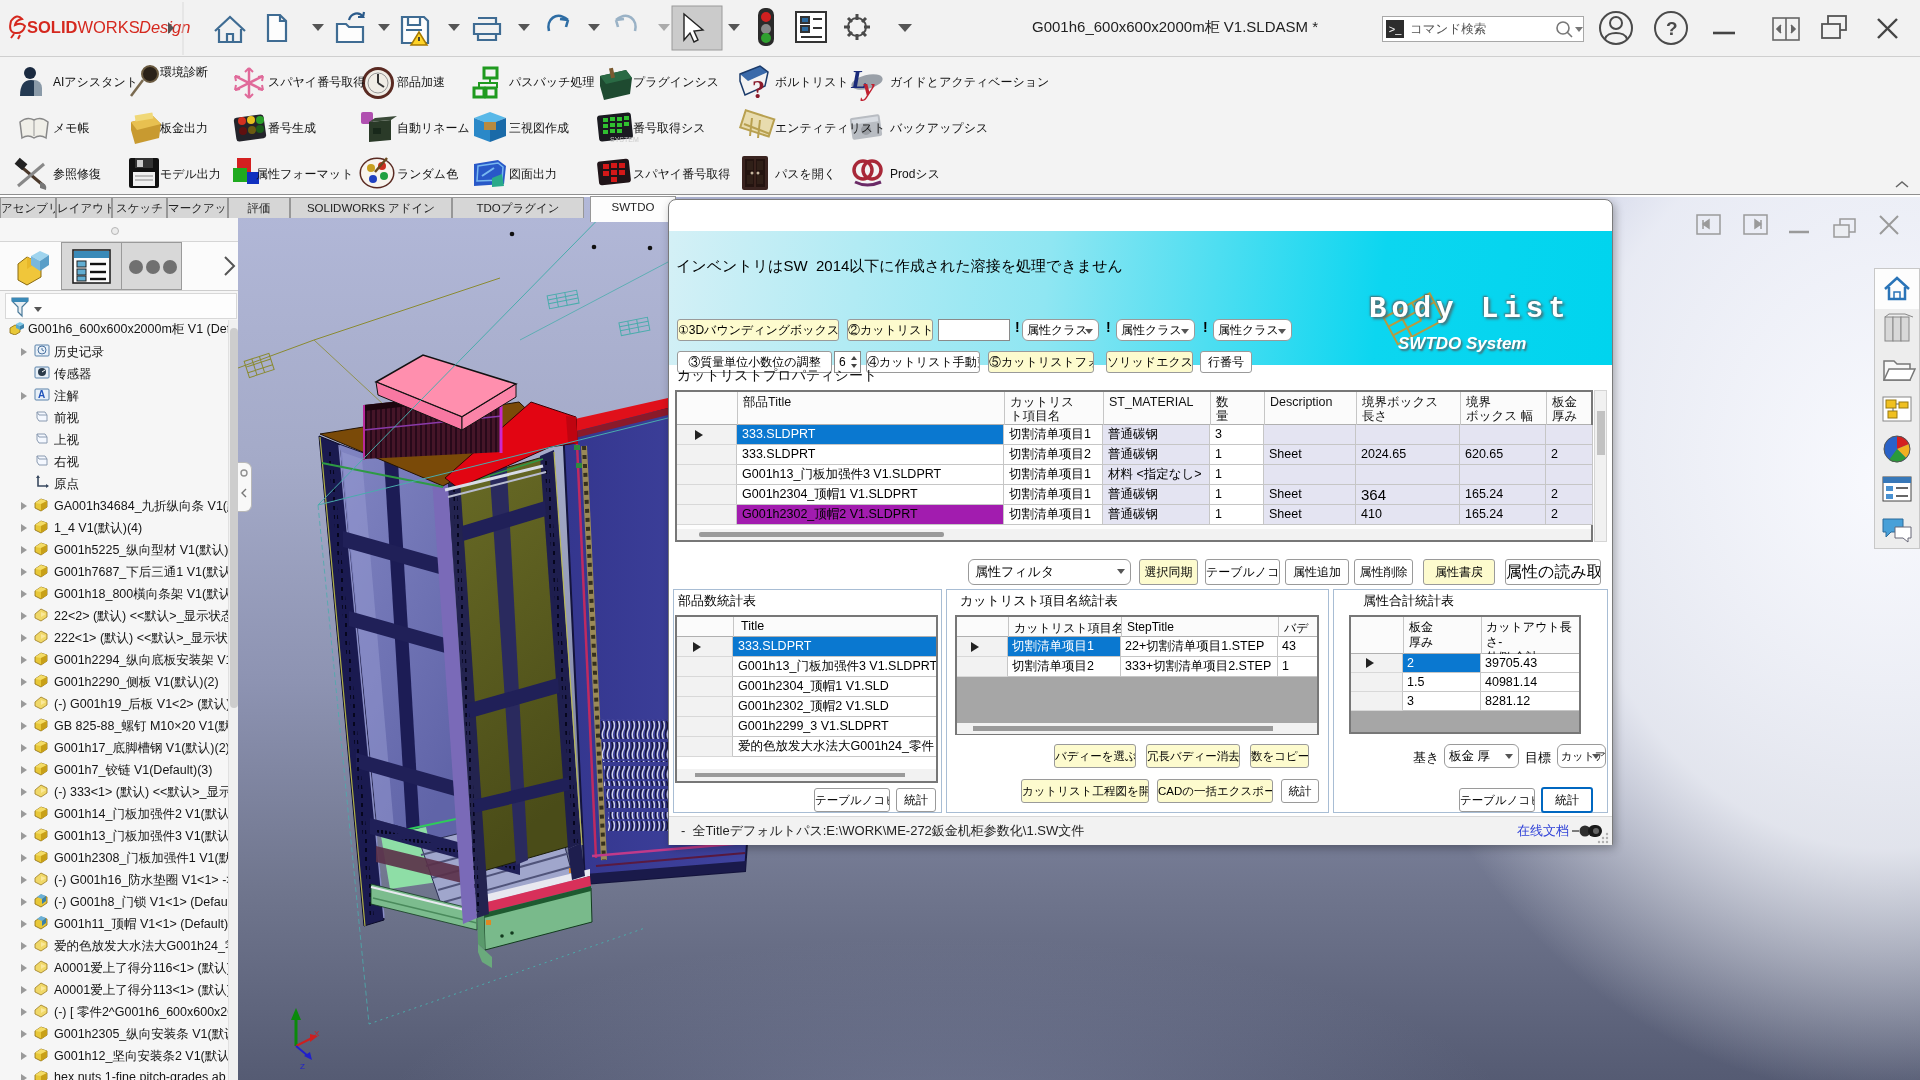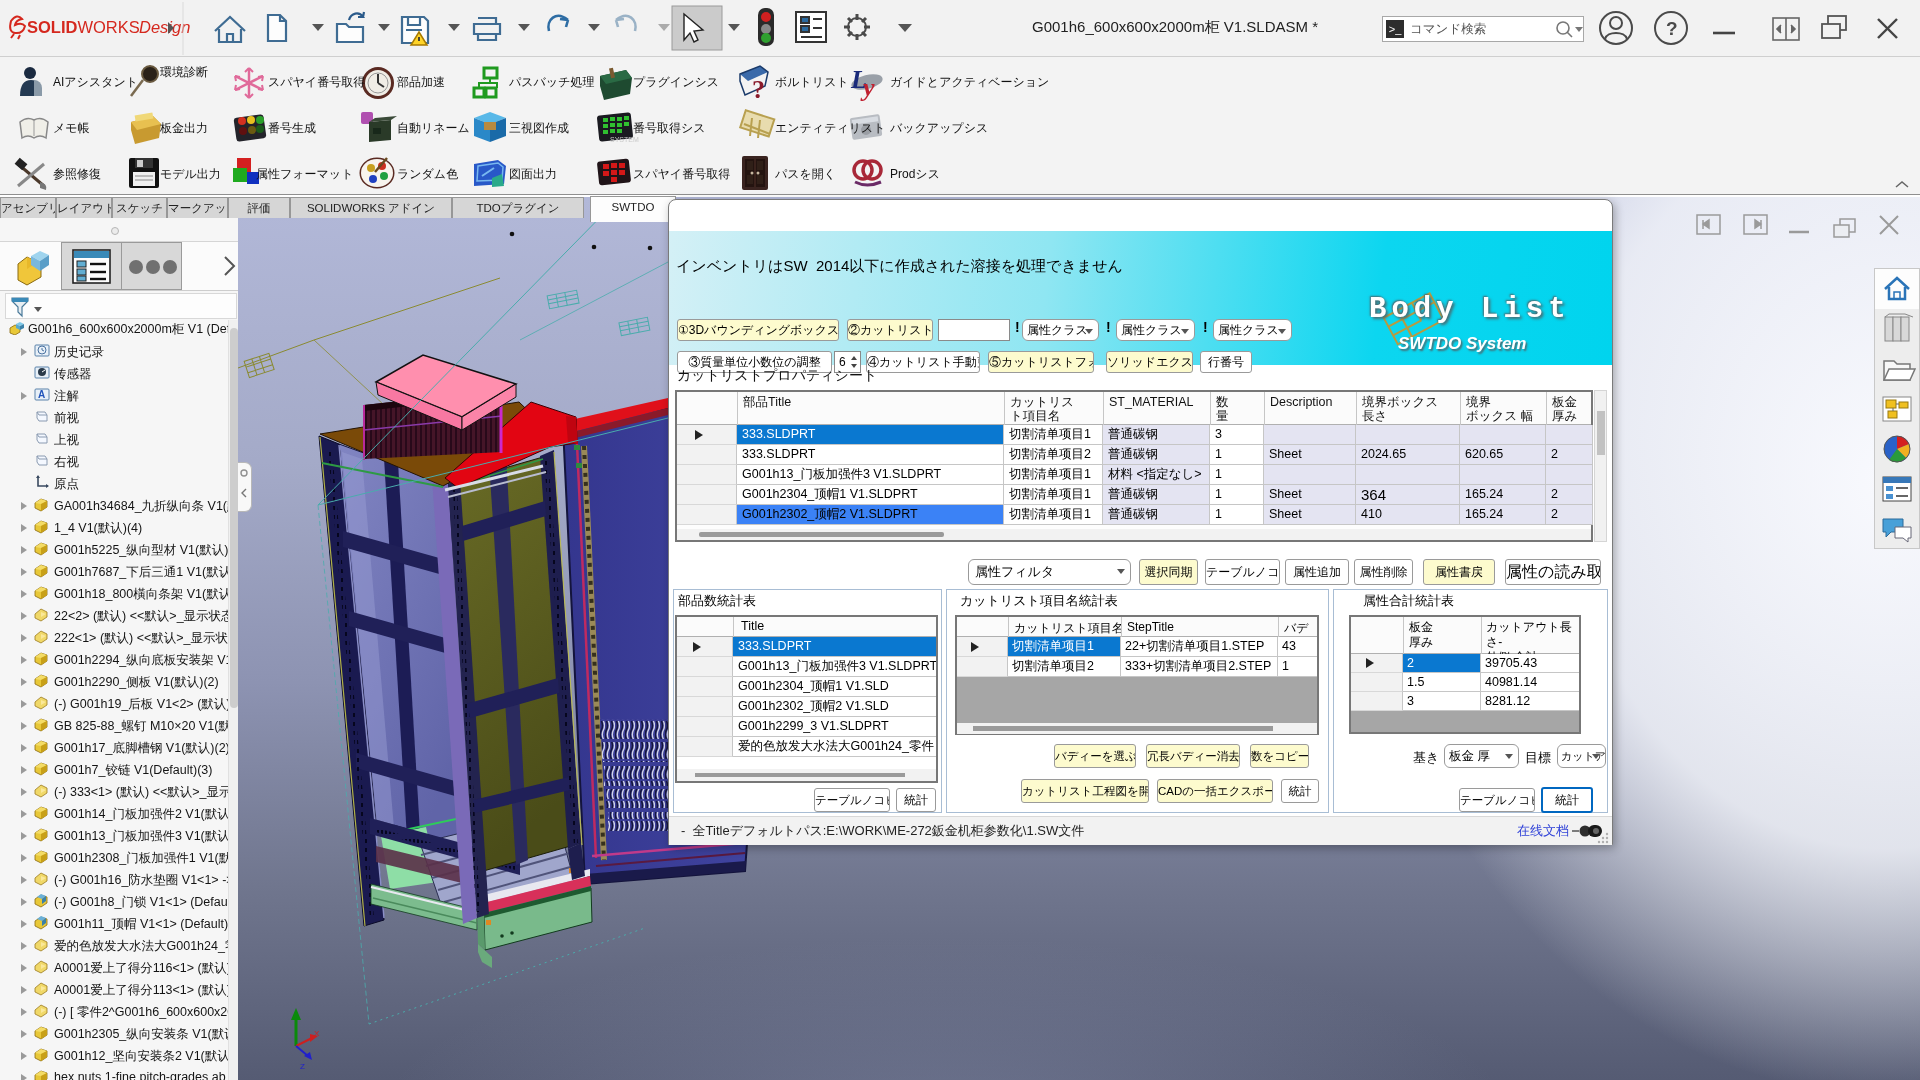--- a/index.html
+++ b/index.html
@@ -896,21 +896,21 @@
         <div class="abs" style="left:0;top:93px;width:60px;height:20px;background:#f2f2f2;border-right:1px solid #c6c6c6;border-bottom:1px solid #d8d8d8"></div>
         <div class="abs" style="left:60px;top:93px;width:267px;height:20px;background:#fff;border-right:1px solid #c6c6c6;border-bottom:1px solid #c6c6c6;font-size:12.5px;line-height:19px;padding-left:5px;overflow:hidden;white-space:nowrap">G001h2304_顶帽1 V1.SLDPRT</div>
         <div class="abs" style="left:327px;top:93px;width:99px;height:20px;background:#fff;border-right:1px solid #c6c6c6;border-bottom:1px solid #c6c6c6;font-size:12.5px;line-height:19px;padding-left:5px;overflow:hidden;white-space:nowrap">切割清单项目1</div>
         <div class="abs" style="left:426px;top:93px;width:107px;height:20px;background:#e4e4f2;border-right:1px solid #c6c6c6;border-bottom:1px solid #c6c6c6;font-size:12.5px;line-height:19px;padding-left:5px;overflow:hidden;white-space:nowrap">普通碳钢</div>
         <div class="abs" style="left:533px;top:93px;width:54px;height:20px;background:#fff;border-right:1px solid #c6c6c6;border-bottom:1px solid #c6c6c6;font-size:12.5px;line-height:19px;padding-left:5px;overflow:hidden;white-space:nowrap">1</div>
         <div class="abs" style="left:587px;top:93px;width:92px;height:20px;background:#e4e4f2;border-right:1px solid #c6c6c6;border-bottom:1px solid #c6c6c6;font-size:12.5px;line-height:19px;padding-left:5px;overflow:hidden;white-space:nowrap">Sheet</div>
         <div class="abs" style="left:679px;top:93px;width:104px;height:20px;background:#e4e4f2;border-right:1px solid #c6c6c6;border-bottom:1px solid #c6c6c6;font-size:15px;line-height:19px;padding-left:5px;overflow:hidden;white-space:nowrap">364</div>
         <div class="abs" style="left:783px;top:93px;width:86px;height:20px;background:#e4e4f2;border-right:1px solid #c6c6c6;border-bottom:1px solid #c6c6c6;font-size:12.5px;line-height:19px;padding-left:5px;overflow:hidden;white-space:nowrap">165.24</div>
         <div class="abs" style="left:869px;top:93px;width:47px;height:20px;background:#e4e4f2;border-right:1px solid #c6c6c6;border-bottom:1px solid #c6c6c6;font-size:12.5px;line-height:19px;padding-left:5px;overflow:hidden;white-space:nowrap">2</div>
         <div class="abs" style="left:0;top:113px;width:60px;height:20px;background:#f2f2f2;border-right:1px solid #c6c6c6;border-bottom:1px solid #d8d8d8"></div>
-        <div class="abs" style="left:60px;top:113px;width:267px;height:20px;background:#3b82f6;border-right:1px solid #c6c6c6;border-bottom:1px solid #c6c6c6;font-size:12.5px;line-height:19px;padding-left:5px;overflow:hidden;white-space:nowrap">G001h2302_顶帽2 V1.SLDPRT</div>
+        <div class="abs" style="left:60px;top:113px;width:267px;height:20px;background:#a21caf;border-right:1px solid #c6c6c6;border-bottom:1px solid #c6c6c6;font-size:12.5px;line-height:19px;padding-left:5px;overflow:hidden;white-space:nowrap">G001h2302_顶帽2 V1.SLDPRT</div>
         <div class="abs" style="left:327px;top:113px;width:99px;height:20px;background:#fff;border-right:1px solid #c6c6c6;border-bottom:1px solid #c6c6c6;font-size:12.5px;line-height:19px;padding-left:5px;overflow:hidden;white-space:nowrap">切割清单项目1</div>
         <div class="abs" style="left:426px;top:113px;width:107px;height:20px;background:#e4e4f2;border-right:1px solid #c6c6c6;border-bottom:1px solid #c6c6c6;font-size:12.5px;line-height:19px;padding-left:5px;overflow:hidden;white-space:nowrap">普通碳钢</div>
         <div class="abs" style="left:533px;top:113px;width:54px;height:20px;background:#fff;border-right:1px solid #c6c6c6;border-bottom:1px solid #c6c6c6;font-size:12.5px;line-height:19px;padding-left:5px;overflow:hidden;white-space:nowrap">1</div>
         <div class="abs" style="left:587px;top:113px;width:92px;height:20px;background:#e4e4f2;border-right:1px solid #c6c6c6;border-bottom:1px solid #c6c6c6;font-size:12.5px;line-height:19px;padding-left:5px;overflow:hidden;white-space:nowrap">Sheet</div>
         <div class="abs" style="left:679px;top:113px;width:104px;height:20px;background:#e4e4f2;border-right:1px solid #c6c6c6;border-bottom:1px solid #c6c6c6;font-size:12.5px;line-height:19px;padding-left:5px;overflow:hidden;white-space:nowrap">410</div>
         <div class="abs" style="left:783px;top:113px;width:86px;height:20px;background:#e4e4f2;border-right:1px solid #c6c6c6;border-bottom:1px solid #c6c6c6;font-size:12.5px;line-height:19px;padding-left:5px;overflow:hidden;white-space:nowrap">165.24</div>
         <div class="abs" style="left:869px;top:113px;width:47px;height:20px;background:#e4e4f2;border-right:1px solid #c6c6c6;border-bottom:1px solid #c6c6c6;font-size:12.5px;line-height:19px;padding-left:5px;overflow:hidden;white-space:nowrap">2</div>
         <div class="abs" style="left:0;top:133px;width:914px;height:4px;background:#fdfdfd"></div>
         <div class="abs" style="left:0;top:137px;width:914px;height:11px;background:#f2f2f2">
           <div class="abs" style="left:22px;top:3px;width:245px;height:5px;background:#9a9a9a;border-radius:2px"></div>

